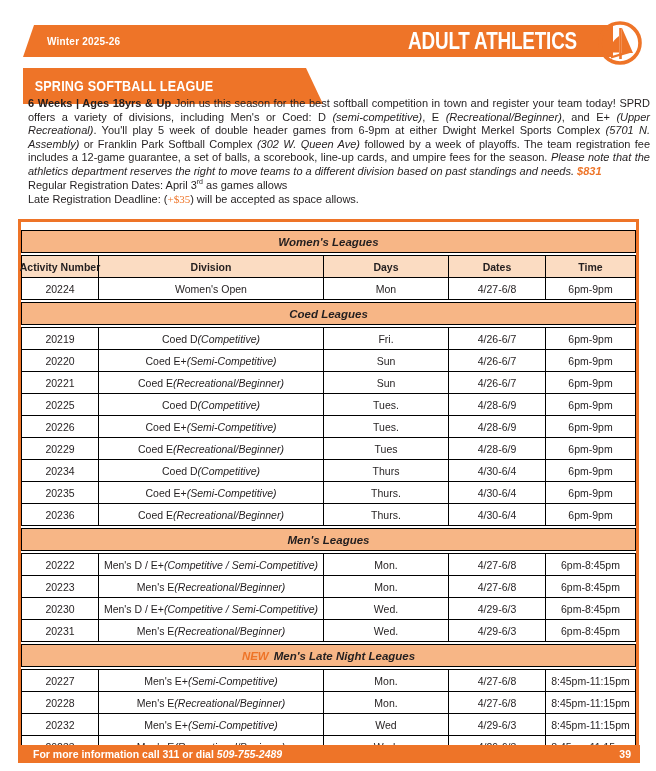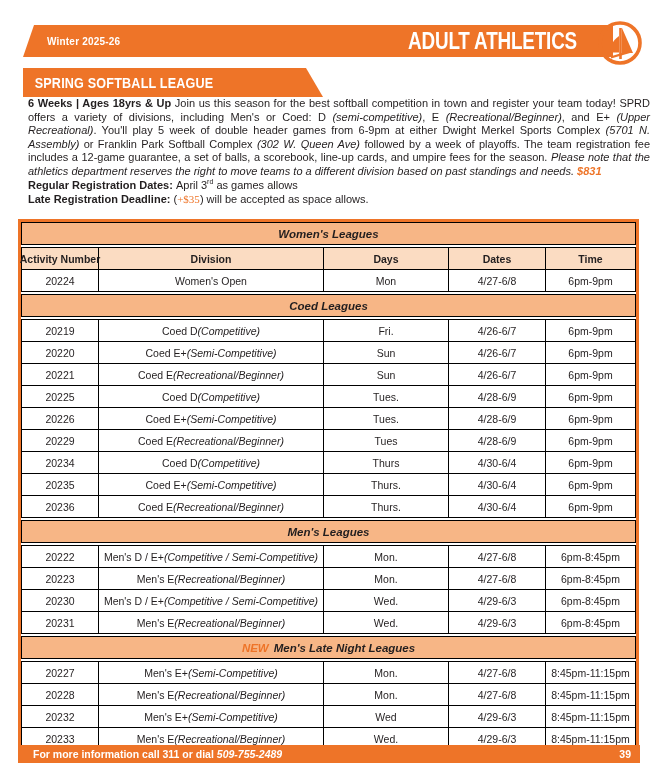--- a/index.html
+++ b/index.html
@@ -12,39 +12,39 @@
   
   .hbanner{position:absolute;top:25px;left:23px;width:590px;height:32px;background:var(--orange);
            clip-path:polygon(11px 0,100% 0,100% 100%,0 100%);
            display:flex;align-items:center;justify-content:space-between;}
   .season{color:#fff;font-weight:bold;font-size:10px;padding-left:24px;letter-spacing:.2px;}
   .htitle{color:#fff;font-weight:bold;font-size:23px;letter-spacing:-.2px;
           transform:scaleX(.82);transform-origin:right center;padding-right:44px;white-space:nowrap;}
   .logo{position:absolute;top:19px;left:596px;width:48px;height:48px;}
 
   
-  .sbanner{position:absolute;top:68px;left:23px;width:300px;height:29px;background:var(--orange);
+  .sbanner{position:absolute;top:68px;left:23px;width:300px;height:36px;background:var(--orange);
            clip-path:polygon(0 0,calc(100% - 17px) 0,100% 100%,0 100%);
            display:flex;align-items:center;}
   .stitle{color:#fff;font-weight:bold;font-size:14px;letter-spacing:.2px;
           transform:scaleX(.9);transform-origin:left center;padding-left:13px;white-space:nowrap;}
 
   
   .intro{position:absolute;top:97px;left:28px;width:622px;font-size:11px;line-height:13.6px;}
   .para{text-align:justify;}
   .regline{margin-top:.5px;}
   sup{font-size:7px;line-height:0;}
 
   
   .ltable{position:absolute;top:219px;left:18px;width:621px;box-sizing:border-box;
           border:3px solid var(--orange);background:#fff;}
   .tband{box-sizing:border-box;height:23px;margin-top:2px;border:1px solid #000;background:var(--band);
          display:flex;align-items:center;justify-content:center;gap:5px;
          font-weight:bold;font-style:italic;font-size:11.5px;}
-  .tband:first-child{margin-top:0;font-style:italic;}
+  .tband:first-child{margin-top:8px;font-style:italic;}
   .tgroup{margin-top:2px;border:1px solid #000;background:#fff;}
   .trow{display:grid;grid-template-columns:77px 225px 125px 97px 1fr;border-bottom:1px solid #000;}
   .tgroup .trow:last-child{border-bottom:none;}
   .trow>div{box-sizing:border-box;height:21px;border-right:1px solid #000;
             display:flex;align-items:center;justify-content:center;font-size:10.5px;white-space:nowrap;}
   .trow>div:last-child{border-right:none;}
   .thead-row{background:var(--headrow);}
   .thead-row>div{font-weight:bold;}
 
   
@@ -73,22 +73,22 @@
       <path d="M15,37.2 L34,31.5 L34,34 L15,39.5 Z" fill="#EE7428"></path>
     </svg>
   </div>
 
   <div class="sbanner">
     <span class="stitle">SPRING SOFTBALL LEAGUE</span>
   </div>
 
   <div class="intro">
     <div class="para"><span style="font-weight: bold;">6 Weeks | Ages 18yrs &amp; Up </span><span>Join us this season for the best softball competition in town and register your team today! SPRD offers a variety of divisions, including Men's or Coed: D </span><span style="font-style: italic;">(semi-competitive)</span><span>, E </span><span style="font-style: italic;">(Recreational/Beginner)</span><span>, and E+ </span><span style="font-style: italic;">(Upper Recreational)</span><span>. You'll play 5 week of double header games from 6-9pm at either Dwight Merkel Sports Complex </span><span style="font-style: italic;">(5701 N. Assembly)</span><span> or Franklin Park Softball Complex </span><span style="font-style: italic;">(302 W. Queen Ave)</span><span> followed by a week of playoffs. The team registration fee includes a 12-game guarantee, a set of balls, a scorebook, line-up cards, and umpire fees for the season. </span><span style="font-style: italic;">Please note that the athletics department reserves the right to move teams to a different division based on past standings and needs. </span><span style="font-weight: bold; font-style: italic; color: rgb(238, 116, 40);">$831</span></div>
-    <div class="regline"><span style="font-weight: bold;">Regular Registration Dates: </span><span>April 3</span><sup>rd</sup><span> as games allows</span></div>
-    <div class="regline"><span style="font-weight: bold;">Late Registration Deadline: </span><span>(</span><span style="color: rgb(238, 116, 40); font-family: Liberation Serif, serif;">+$35</span><span>) will be accepted as space allows.</span></div>
+    <div class="regline"><span style="font-weight: normal;">Regular Registration Dates: </span><span>April 3</span><sup>rd</sup><span> as games allows</span></div>
+    <div class="regline"><span style="font-weight: normal;">Late Registration Deadline: </span><span>(</span><span style="color: rgb(238, 116, 40); font-family: Liberation Serif, serif;">+$35</span><span>) will be accepted as space allows.</span></div>
   </div>
 
   <div class="ltable">
       <div class="tband">
         <span>Women's Leagues</span>
       </div>
       <div class="tgroup">
         <div class="trow thead-row">
           <div>Activity Number</div>
           <div>Division</div>

